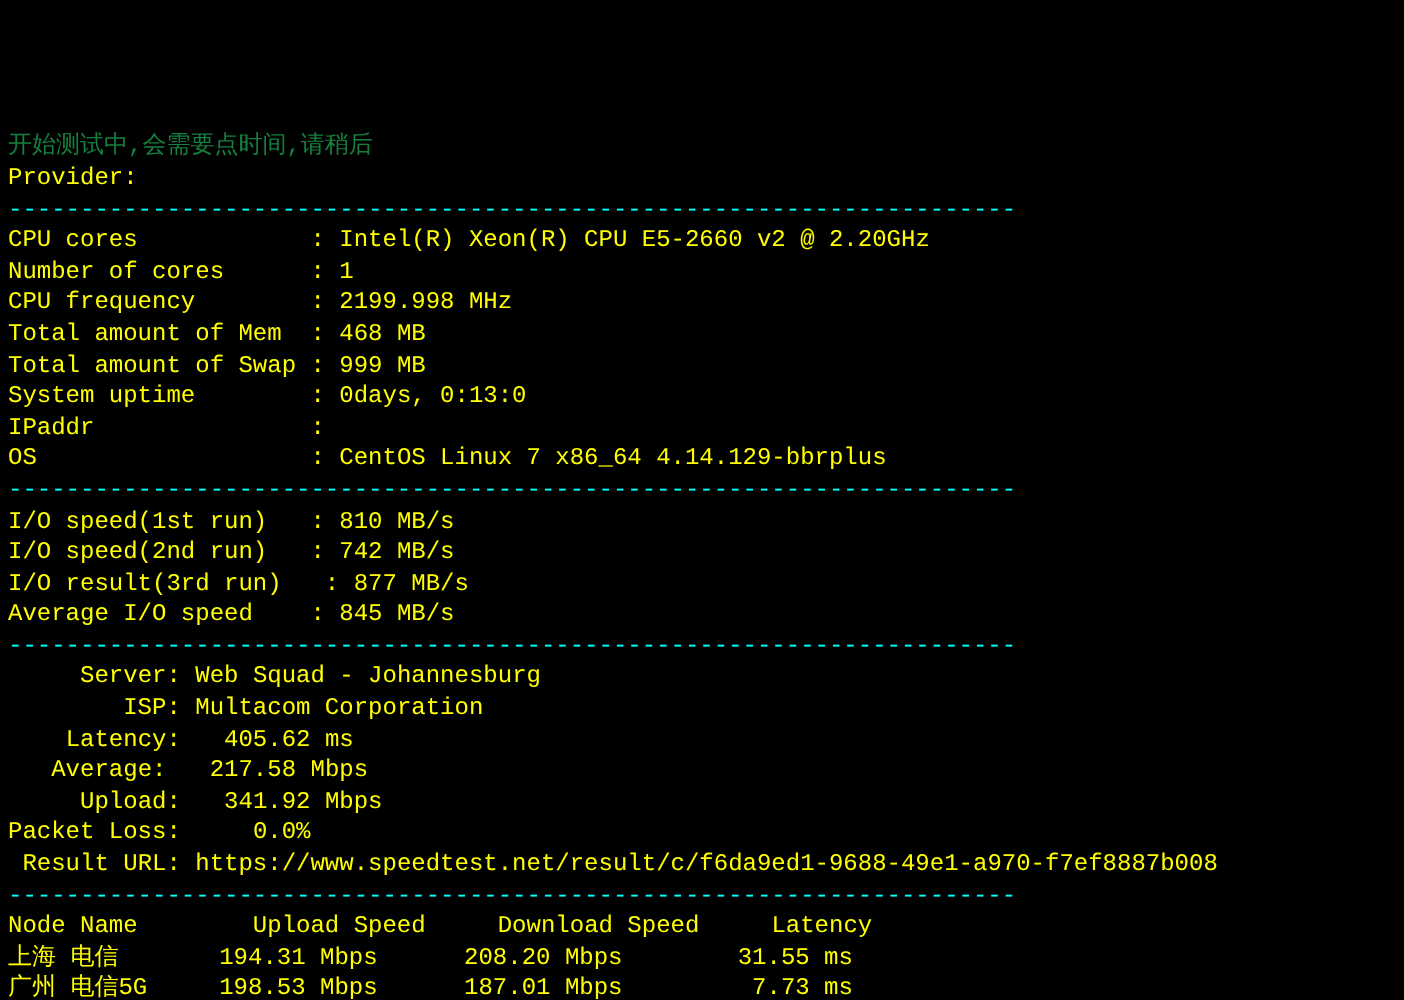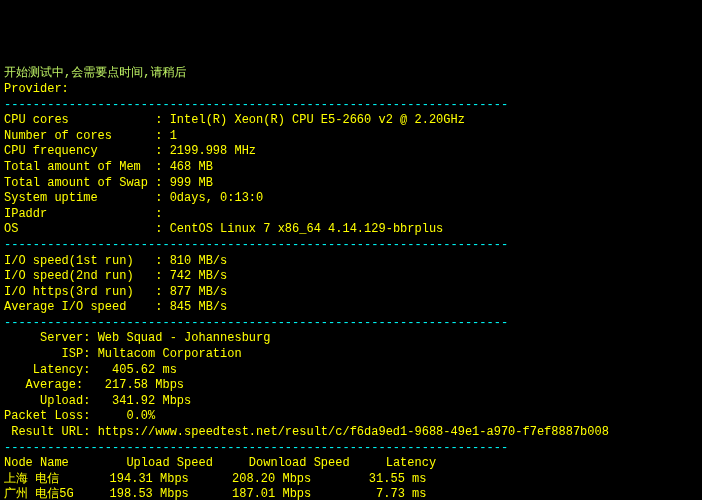--- a/index.html
+++ b/index.html
@@ -10,42 +10,42 @@
     font-family: "Courier New", monospace;
     font-size: 12px;
     line-height: 1.3;
     width: 702px;
     height: 500px;
     box-sizing: border-box;
     overflow: hidden;
     white-space: pre;
   }
   .cyan { color: #00ffff; }
-  .white { color: #bef264; }
+  .white { color: #15803d; }
 </style>
 </head>
 <body>
 
 
 
 <div><span class="white">开始测试中,会需要点时间,请稍后</span>
 <span>Provider:</span>
 <span class="cyan">----------------------------------------------------------------------</span>
 <span>CPU cores</span>            : <span>Intel(R) Xeon(R) CPU E5-2660 v2 @ 2.20GHz</span>
 <span>Number of cores</span>      : <span>1</span>
 <span>CPU frequency</span>        : <span>2199.998 MHz</span>
 <span>Total amount of Mem</span>  : <span>468 MB</span>
 <span>Total amount of Swap</span> : <span>999 MB</span>
 <span>System uptime</span>        : <span>0days, 0:13:0</span>
 <span>IPaddr</span>               : <span></span>
 <span>OS</span>                   : <span>CentOS Linux 7 x86_64 4.14.129-bbrplus</span>
 <span class="cyan">----------------------------------------------------------------------</span>
 <span>I/O speed(1st run)</span>   : <span>810 MB/s</span>
 <span>I/O speed(2nd run)</span>   : <span>742 MB/s</span>
-<span>I/O https(3rd run)</span>   : <span>877 MB/s</span>
+<span>I/O result(3rd run)</span>   : <span>877 MB/s</span>
 <span>Average I/O speed</span>    : <span>845 MB/s</span>
 <span class="cyan">----------------------------------------------------------------------</span>
      <span>Server:</span> <span>Web Squad - Johannesburg</span>
         <span>ISP:</span> <span>Multacom Corporation</span>
     <span>Latency:</span>   <span>405.62 ms</span>
    <span>Average:</span>   <span>217.58 Mbps</span>
      <span>Upload:</span>   <span>341.92 Mbps</span>
 <span>Packet Loss:</span>     <span>0.0%</span>
  <span>Result URL:</span> <span>https://www.speedtest.net/result/c/f6da9ed1-9688-49e1-a970-f7ef8887b008</span>
 <span class="cyan">----------------------------------------------------------------------</span>

